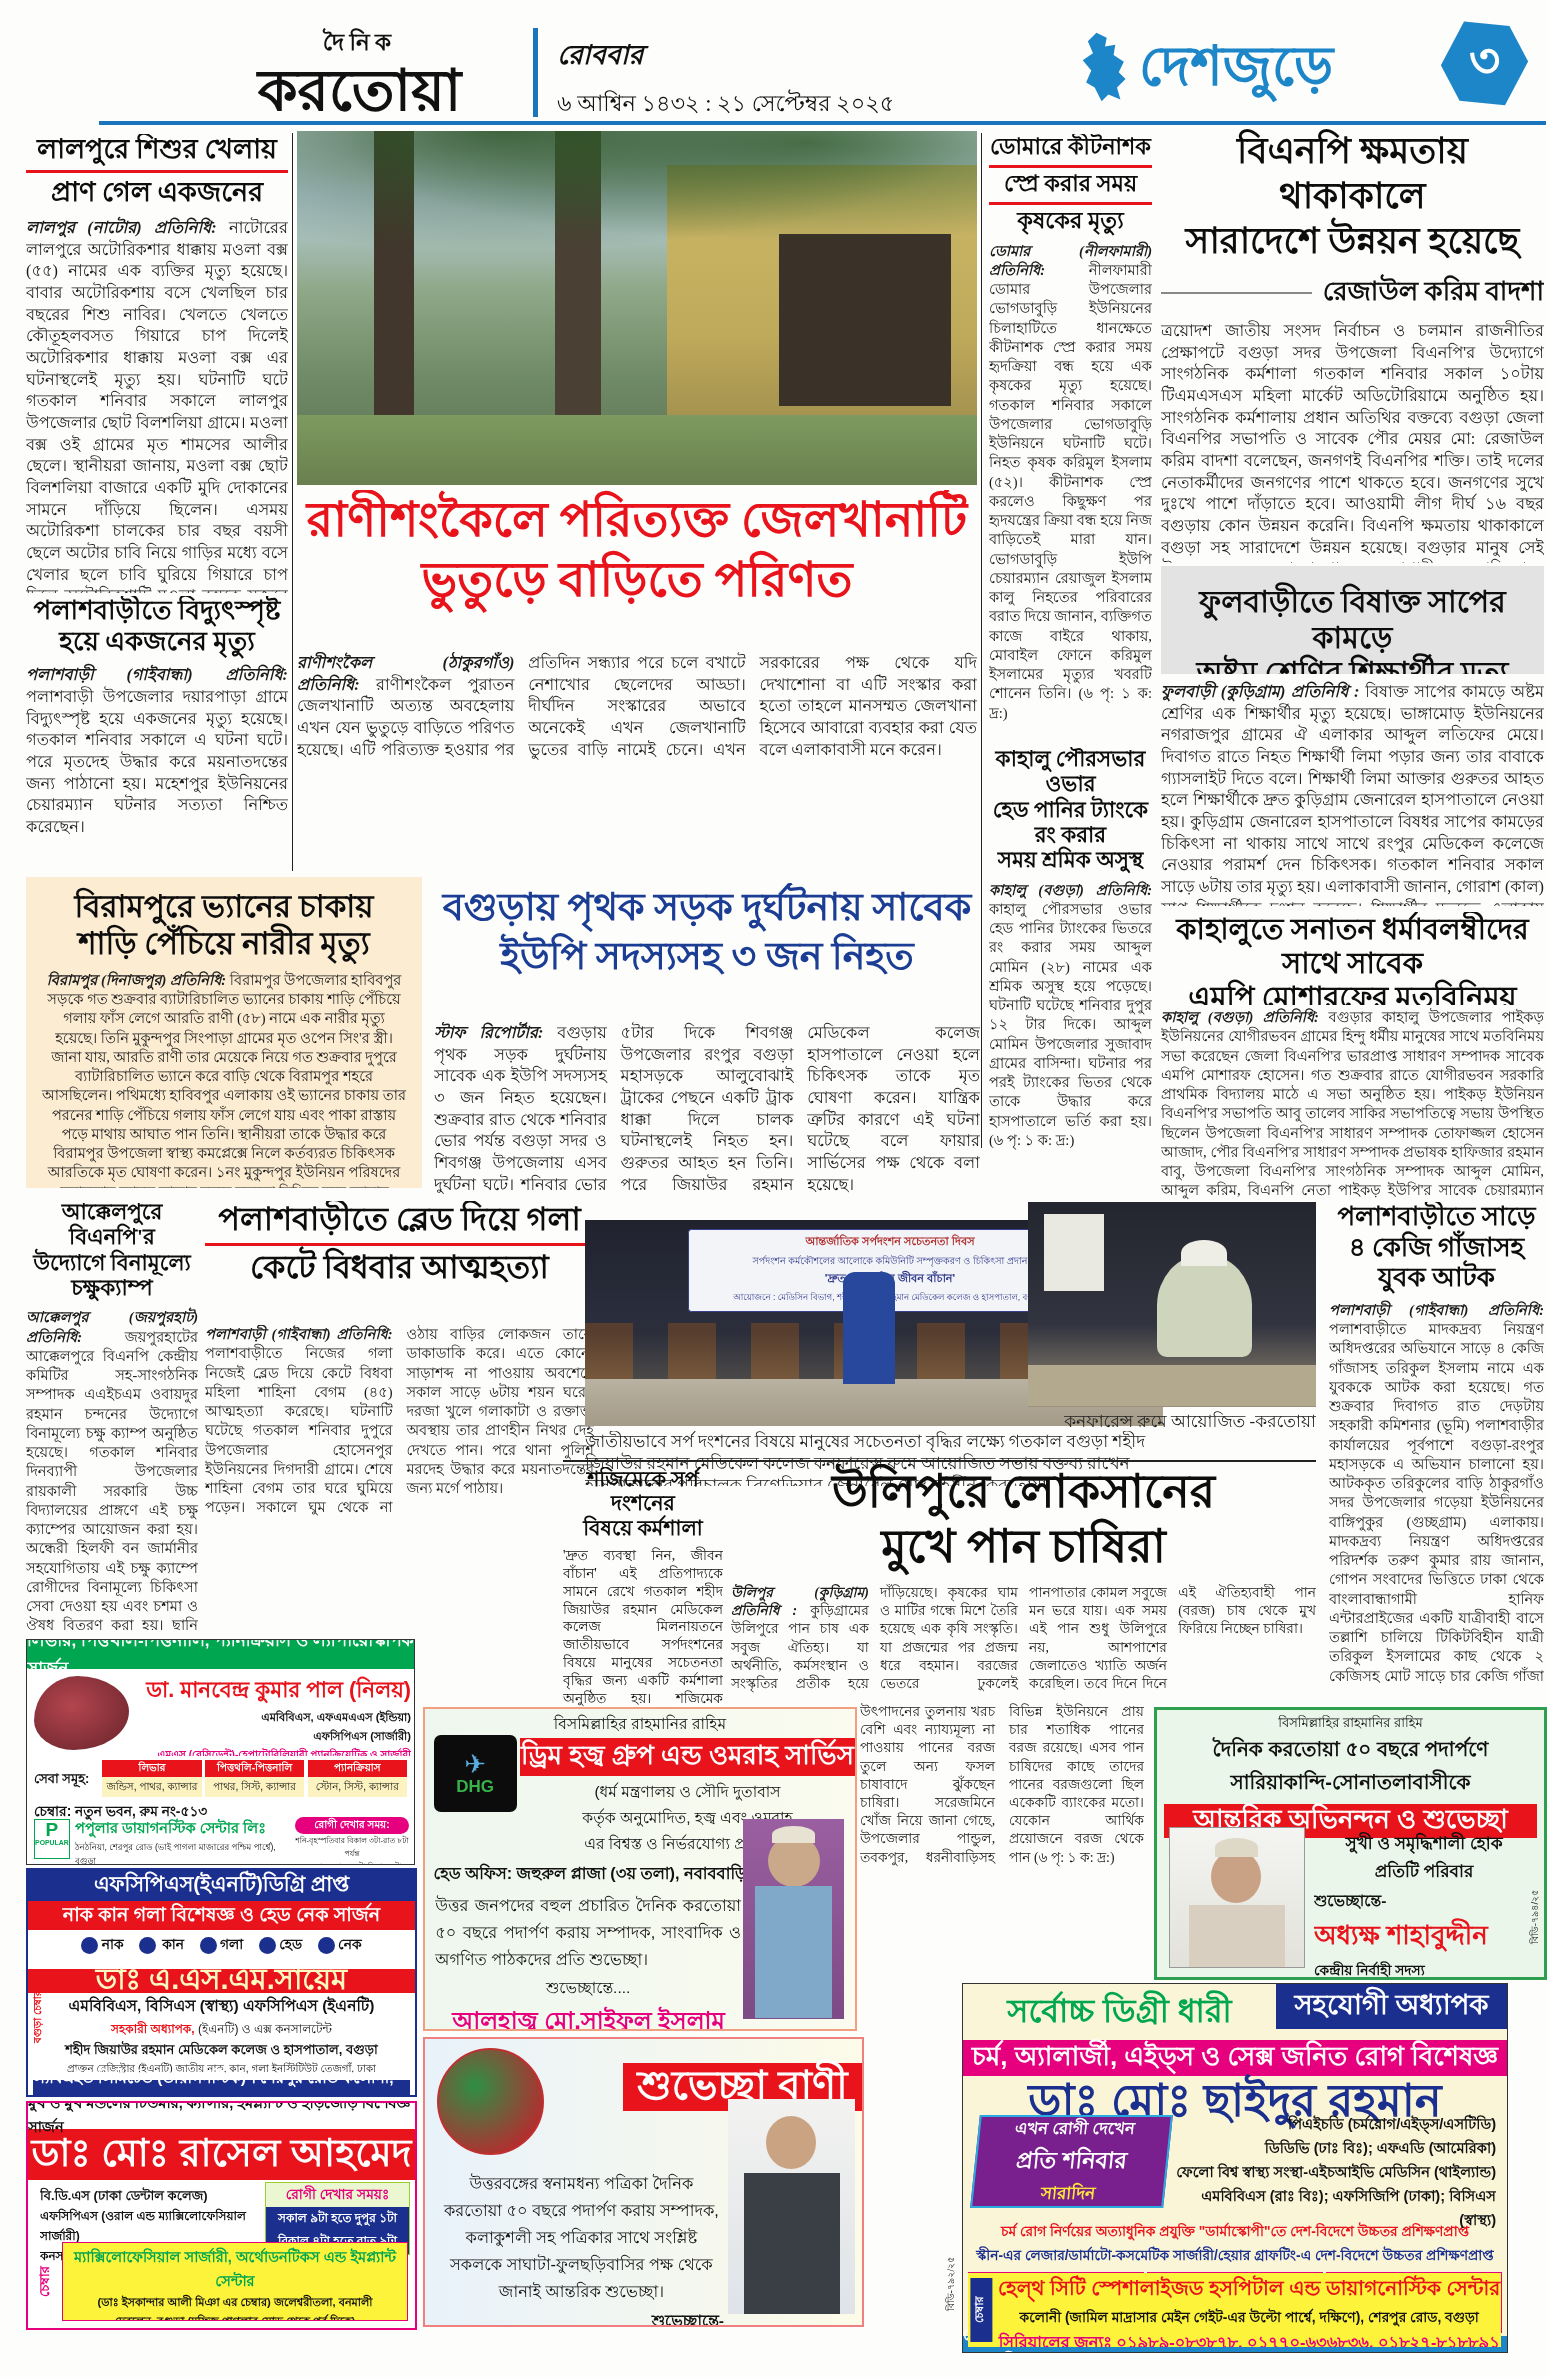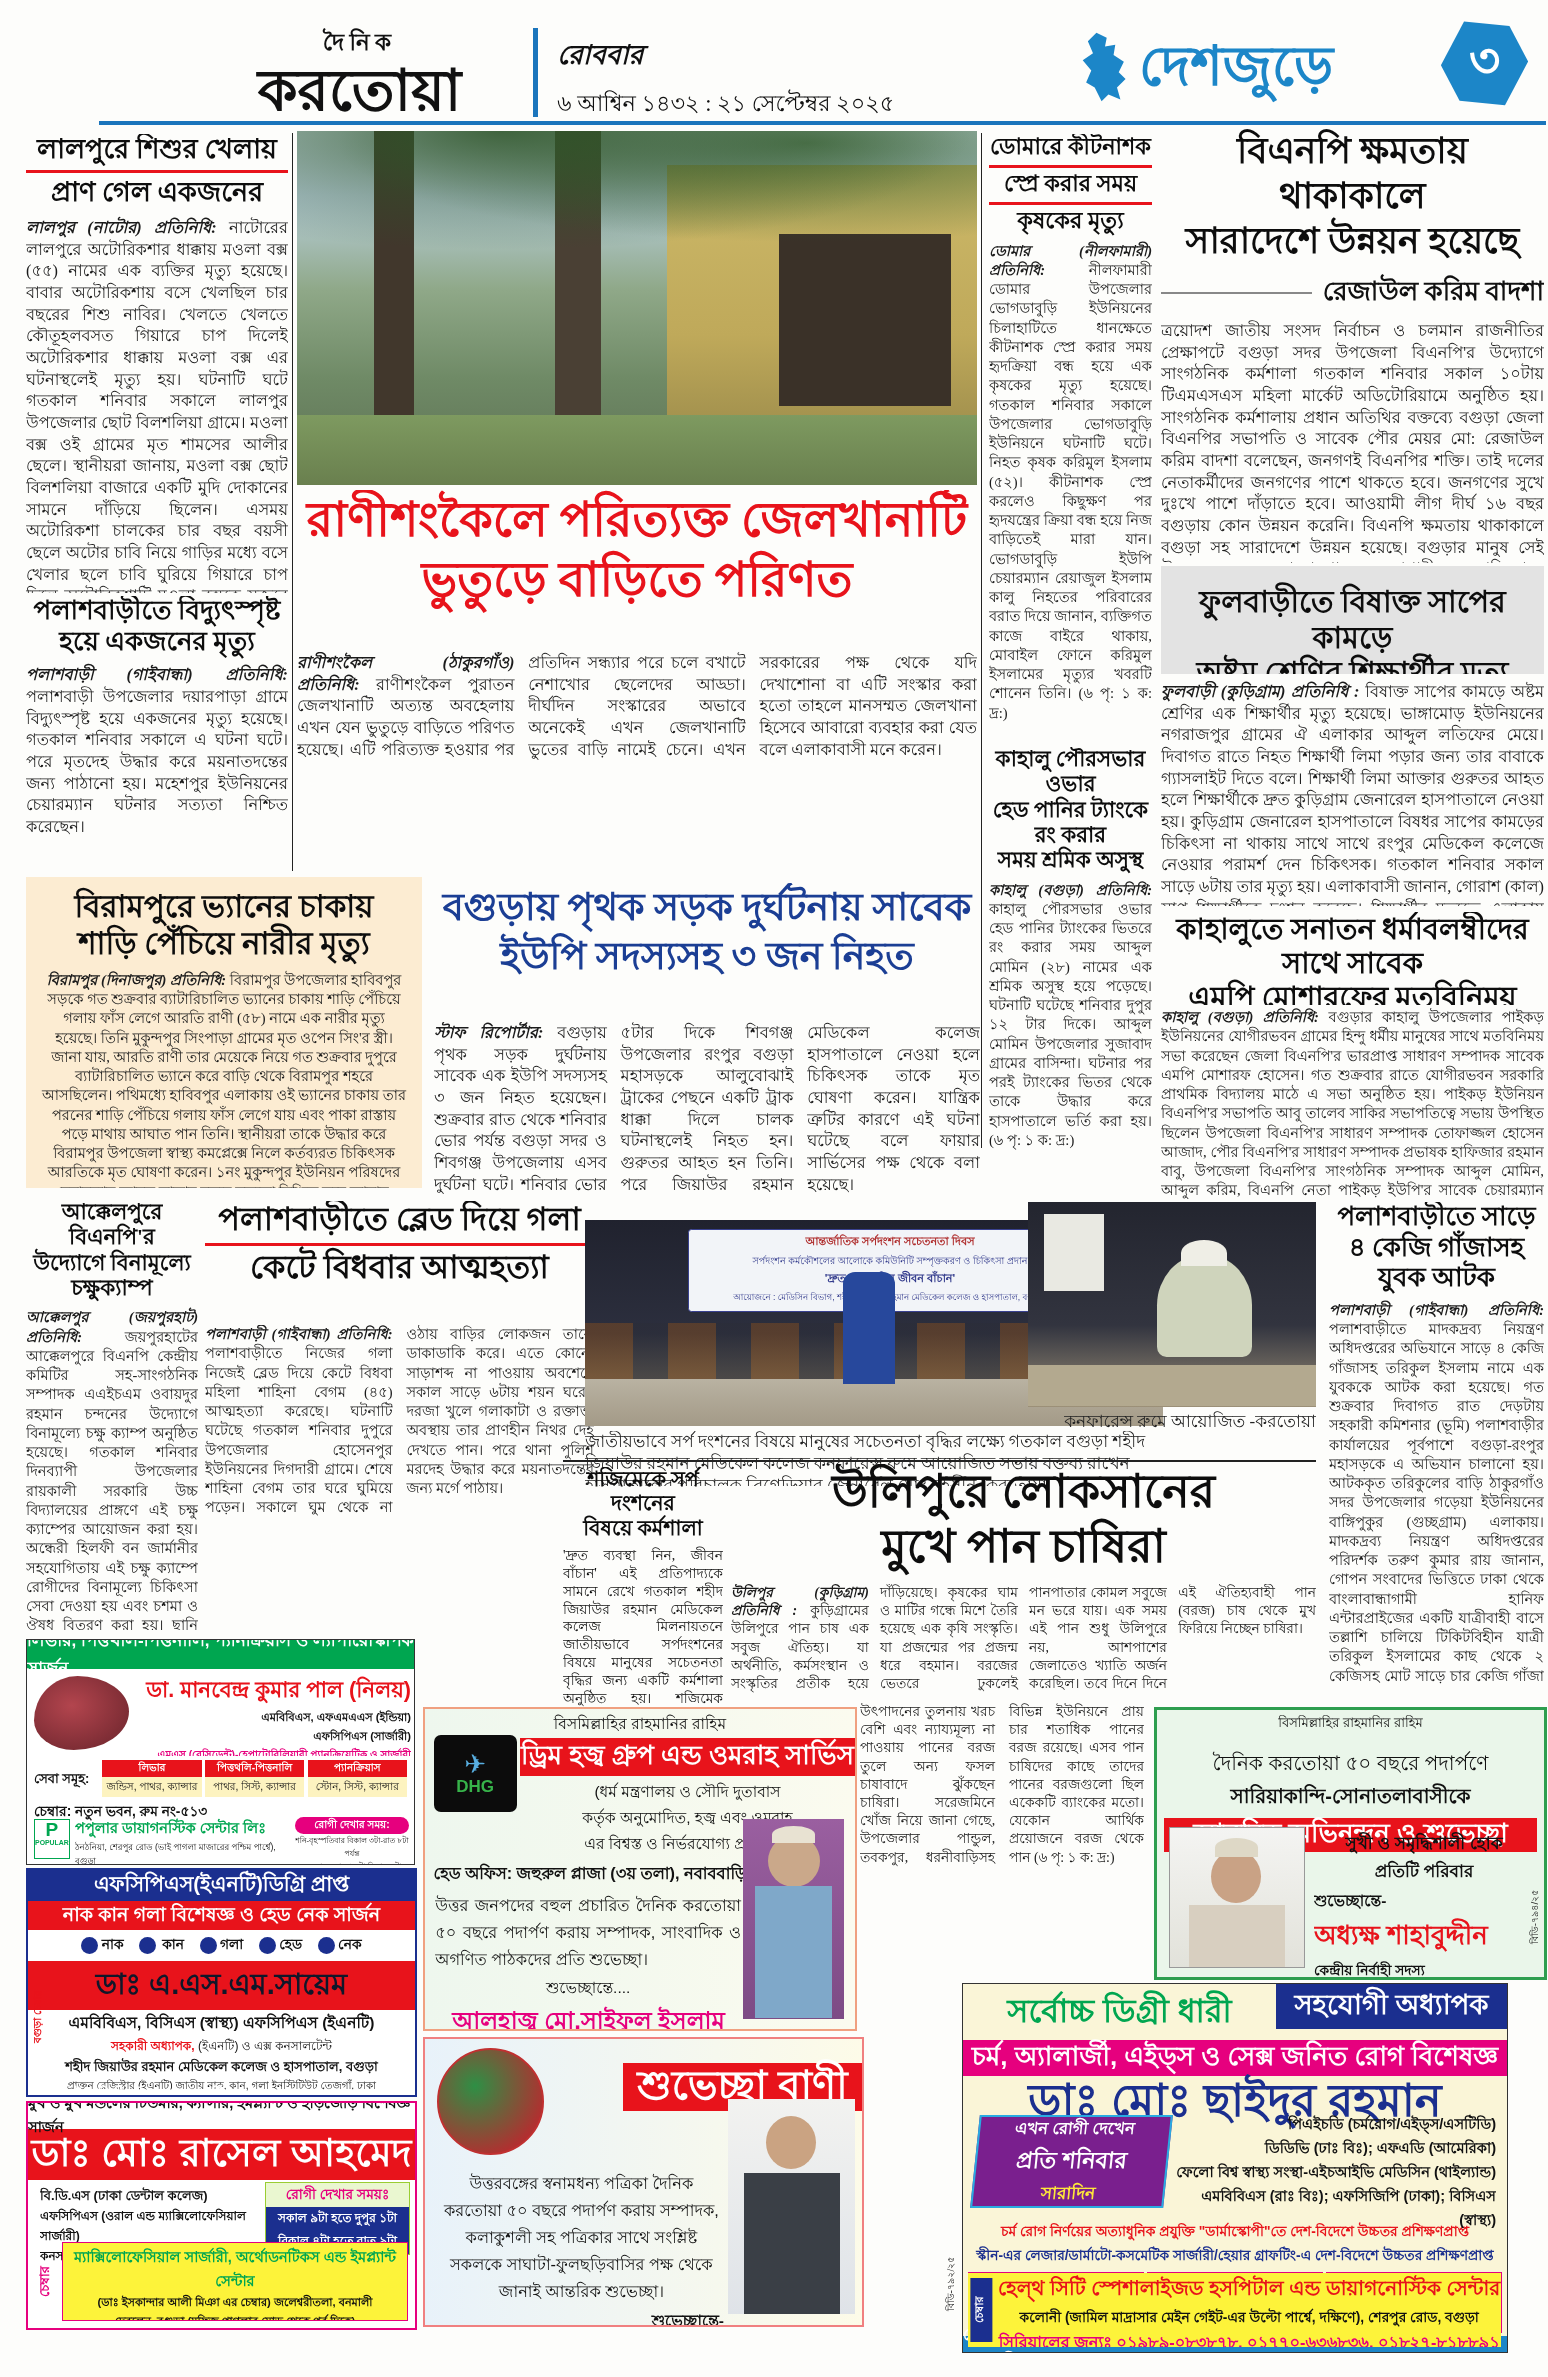--- a/index.html
+++ b/index.html
@@ -287,21 +287,21 @@
         </span>
       <span style="display:flex;align-items:center;gap:3.4px;font-size:13.8px;font-weight:bold;">
           <span style="width:17px;height:17px;border-radius:50%;background:#1b2f8f;display:inline-block;"></span>
           <span>হেড</span>
         </span>
       <span style="display:flex;align-items:center;gap:3.4px;font-size:13.8px;font-weight:bold;">
           <span style="width:17px;height:17px;border-radius:50%;background:#1b2f8f;display:inline-block;"></span>
           <span>নেক</span>
         </span>
     </div>
-    <div class="band" style="height:49px;background:#e8131b;color:#0f172a;font-size:29px;">ডাঃ এ.এস.এম.সায়েম</div>
+    <div class="band" style="height:24px;background:#e8131b;color:#fef9c3;font-size:29px;margin-top:8px;">ডাঃ এ.এস.এম.সায়েম</div>
     <div class="c" style="font-size:15.5px;font-weight:bold;margin-top:1.7px;">এমবিবিএস, বিসিএস (স্বাস্থ্য) এফসিপিএস (ইএনটি)</div>
     <div class="c" style="font-size:12px;"><span style="color:#e8131b;font-weight:bold;">সহকারী অধ্যাপক,</span> <span>(ইএনটি) ও এক্স কনসালটেন্ট</span></div>
     <div class="c" style="font-size:13px;font-weight:bold;">শহীদ জিয়াউর রহমান মেডিকেল কলেজ ও হাসপাতাল, বগুড়া</div>
     <div class="c" style="font-size:10.3px;">প্রাক্তন রেজিস্ট্রার (ইএনটি) জাতীয় নাক, কান, গলা ইনস্টিটিউট তেজগাঁ, ঢাকা</div>
     <div class="band" style="height:24px;background:#1b2f8f;color:#fff;font-size:15.5px;margin:1.7px 5.2px 0;">ল্যাবএইড লিমিটেড (ডায়াগনস্টিক) । শেরপুর রোড কলোনী, বগুড়া</div>
 
     <div class="abs vtext" style="left:1.7px;top:95px;width:19px;height:103px;color:#e8131b;font-size:10.3px;font-weight:bold;">বগুড়া চেম্বার</div>
   </div>
 
   <div class="abs adbox" style="left:26px;top:2101px;width:387px;height:225px;border:2.6px solid #e6007e;background:#fff;">
@@ -356,21 +356,21 @@
       <div class="abs" style="left:15.5px;top:74px;width:96px;height:141px;background:#3a3f46;"></div>
     </div>
     <div class="j" style="font-size:16.3px;margin:60px 138px 0 13.8px;text-align:center;">উত্তরবঙ্গের স্বনামধন্য পত্রিকা দৈনিক করতোয়া ৫০ বছরে পদার্পণ করায় সম্পাদক, কলাকুশলী সহ পত্রিকার সাথে সংশ্লিষ্ট সকলকে সাঘাটা-ফুলছড়িবাসির পক্ষ থেকে জানাই আন্তরিক শুভেচ্ছা।</div>
     <div style="font-size:15.5px;font-weight:bold;margin:3.4px 138px 0 13.8px;text-align:right;">শুভেচ্ছান্তে-</div>
     <div style="font-size:25px;font-weight:bold;color:#e8131b;margin:0 138px 0 13.8px;text-align:center;">এ্যাড. নাজেমুল ইসলাম নয়ন</div>
 
   </div>
 
   <div class="abs adbox" style="left:1154px;top:1707px;width:387px;height:267px;border:3.4px solid #2e9e4f;background:#eaf6ea;">
     <div class="c" style="font-size:13px;margin-top:3.4px;">বিসমিল্লাহির রাহমানির রাহিম</div>
-    <div class="c" style="font-size:20px;font-weight:normal;margin-top:14px;">দৈনিক করতোয়া ৫০ বছরে পদার্পণে</div>
+    <div class="c" style="font-size:20px;font-weight:bold;">দৈনিক করতোয়া ৫০ বছরে পদার্পণে</div>
     <div class="c" style="font-size:20px;font-weight:bold;">সারিয়াকান্দি-সোনাতলাবাসীকে</div>
     <div class="band" style="height:34px;background:#e8131b;color:#fff;font-size:26px;margin:3.4px 6.9px 0;">আন্তরিক অভিনন্দন ও শুভেচ্ছা</div>
     <div class="abs" style="left:12px;top:117px;width:134px;height:139px;background:linear-gradient(180deg,#f4f4f2,#e2e2da);border:0.9px solid #999;">
       <div class="abs" style="left:41px;top:22.4px;width:50px;height:53px;background:#c9a285;border-radius:50%;"></div>
       <div class="abs" style="left:45px;top:10.3px;width:43px;height:19px;background:#ded8c6;border-radius:50% 50% 0 0;"></div>
       <div class="abs" style="left:19px;top:77px;width:96px;height:62px;background:#d8cfc0;"></div>
     </div>
     <div class="abs" style="left:157px;top:120px;width:220px;">
       <div class="c" style="font-size:17px;font-weight:bold;">সুখী ও সমৃদ্ধিশালী হোক</div>
       <div class="c" style="font-size:17px;font-weight:bold;">প্রতিটি পরিবার</div>

